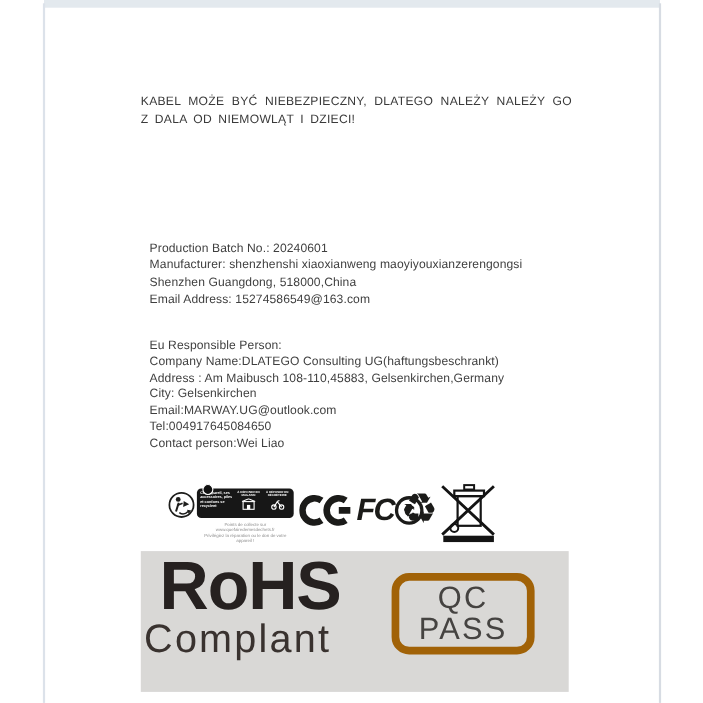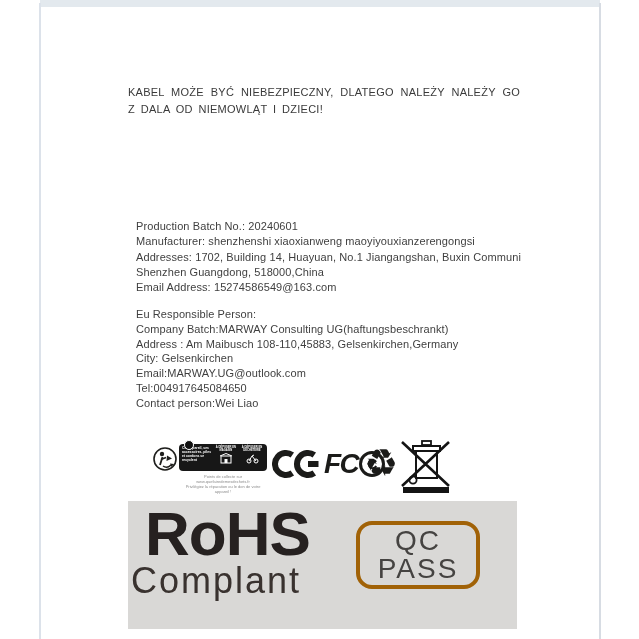--- a/index.html
+++ b/index.html
@@ -42,46 +42,45 @@
   .fcc-circle{width:20px;height:20px;border:3px solid #1b1b19;border-radius:50%;display:flex;
            align-items:center;justify-content:center;font-size:14px;font-weight:800;margin-left:1px;}
   .recycle{position:absolute;left:364px;top:443px;font-size:38px;line-height:40px;color:#1b1b19;}
   .weee{position:absolute;left:399px;top:437px;}
 
   
   .band{position:absolute;left:128px;top:501px;width:389px;height:128px;background:#d9d8d6;}
   .rohs-title{position:absolute;left:17px;top:0px;font-size:62px;line-height:66px;font-weight:800;
            letter-spacing:-1px;color:#262120;}
   .rohs-sub{position:absolute;left:3px;top:64px;font-size:36px;line-height:32px;color:#39322f;letter-spacing:2px;}
-  .qc-box{position:absolute;left:228px;top:20px;width:116px;height:60px;border:4px solid #a16207;
+  .qc-box{position:absolute;left:228px;top:20px;width:116px;height:60px;border:7px solid #a16207;
            border-radius:16px;display:flex;flex-direction:column;align-items:center;justify-content:center;
            color:#454341;font-size:28px;line-height:28px;letter-spacing:2px;background:transparent;}
 </style>
 </head>
 <body>
 
 <div class="canvas">
 
   <div class="top-strip"></div>
   <div class="edge-left"></div>
   <div class="edge-right"></div>
 
   <p class="warning">KABEL MOŻE BYĆ NIEBEZPIECZNY, DLATEGO NALEŻY NALEŻY GO Z DALA OD NIEMOWLĄT I DZIECI!</p>
 
   <div class="infoblock block-mfg">
     <div class="ln">Production Batch No.: 20240601</div>
     <div class="ln">Manufacturer:  shenzhenshi xiaoxianweng maoyiyouxianzerengongsi</div>
-    <div class="ln">Addresses:  1702, Building 14, Huayuan, No.1 Jiangangshan, Buxin Communi</div>
     <div class="ln">Shenzhen Guangdong, 518000,China</div>
     <div class="ln">Email Address:  15274586549@163.com</div>
   </div>
 
   <div class="infoblock block-eu">
     <div class="ln">Eu Responsible Person:</div>
-    <div class="ln">Company Batch:MARWAY Consulting UG(haftungsbeschrankt)</div>
+    <div class="ln">Company Name:DLATEGO Consulting UG(haftungsbeschrankt)</div>
     <div class="ln">Address : Am Maibusch 108-110,45883, Gelsenkirchen,Germany</div>
     <div class="ln">City: Gelsenkirchen</div>
     <div class="ln">Email:MARWAY.UG@outlook.com</div>
     <div class="ln">Tel:004917645084650</div>
     <div class="ln">Contact person:Wei Liao</div>
   </div>
 
   <div class="cert-row">
 
     <svg class="triman" width="27" height="30" viewBox="0 0 27 30">

